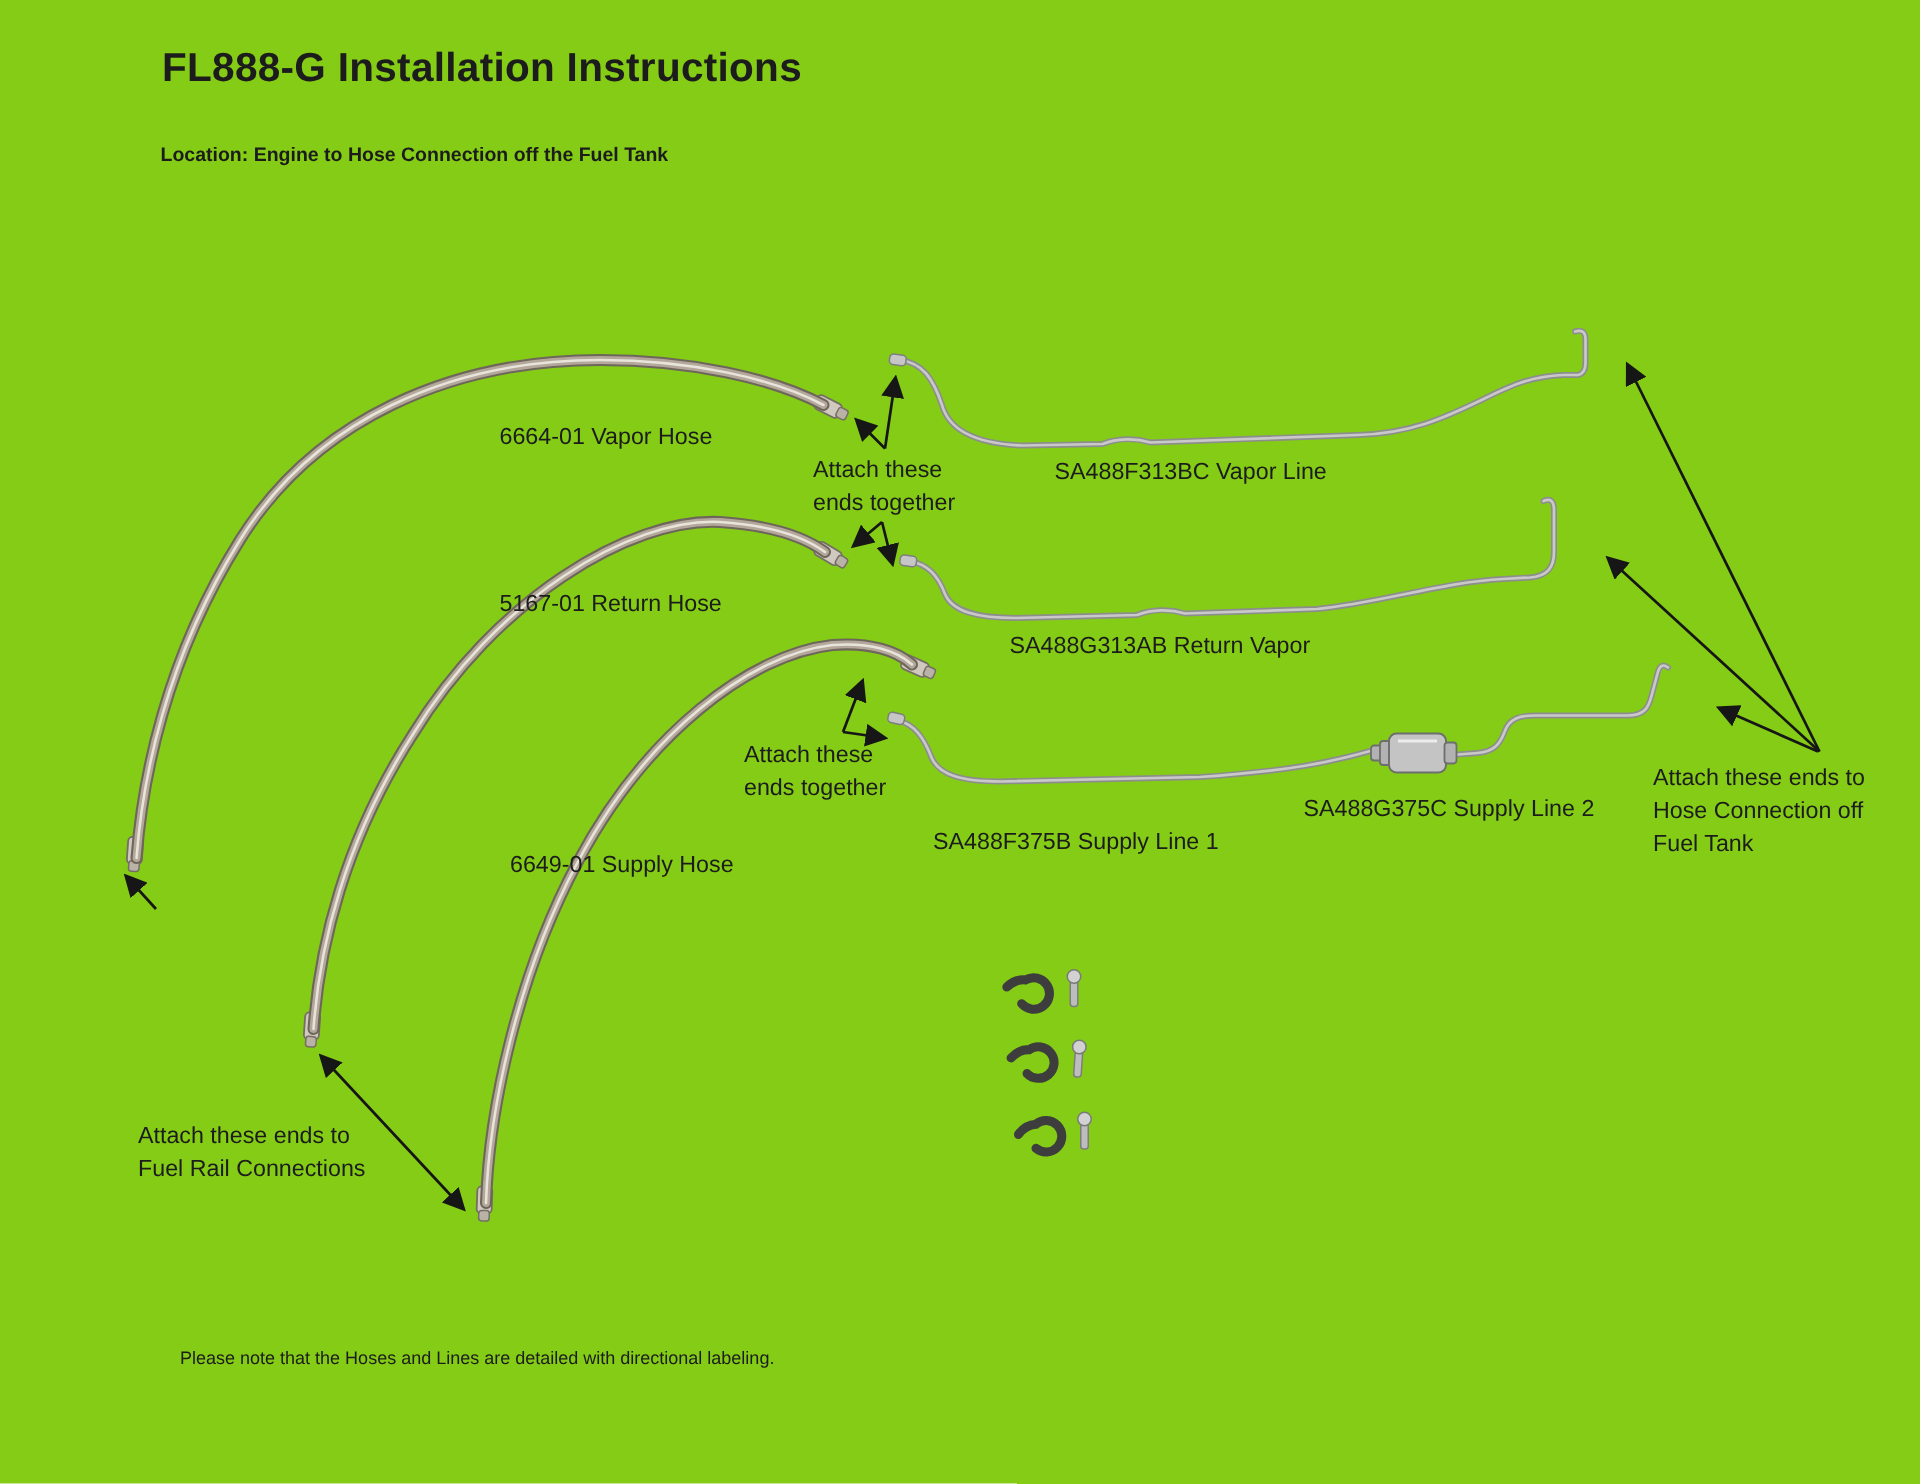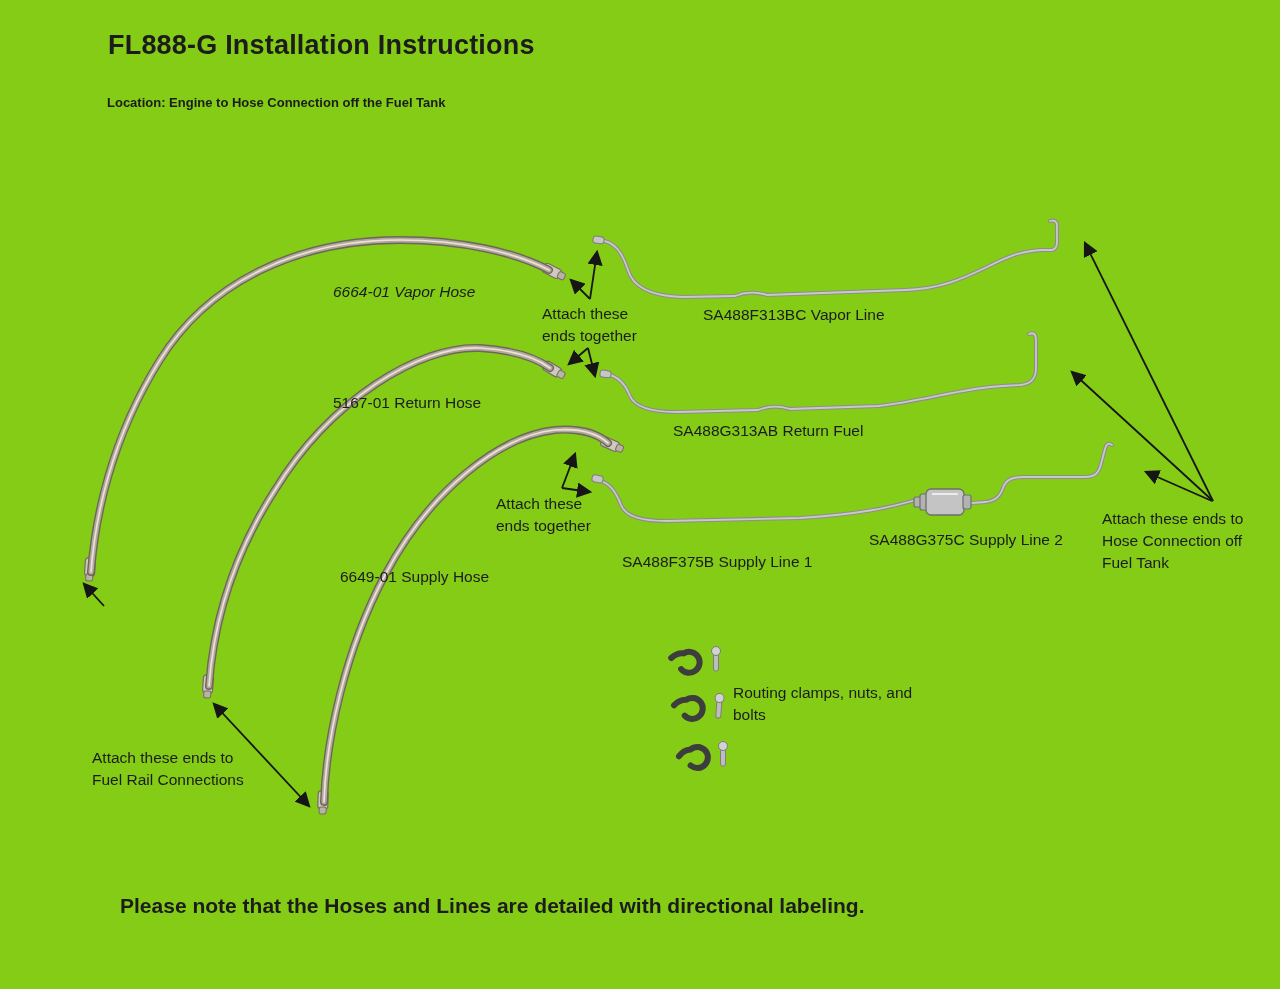--- a/index.html
+++ b/index.html
@@ -7,21 +7,21 @@
     --hose-outer:#6e665b; --hose-mid:#b3a89b; --hose-hi:#e9e4da;
     --line-outer:#8d8d8d; --line-inner:#c9c9c9;
   }
   html,body{margin:0;padding:0;background:#ffffff;}
   .page{position:relative;width:1280px;height:989px;background:#84cc16;
         font-family:"Liberation Sans",sans-serif;color:var(--text);overflow:hidden;}
   .abs{position:absolute;white-space:pre-line;}
   .title{font-size:27px;font-weight:700;letter-spacing:.2px;}
   .subhead{font-size:13px;font-weight:700;}
   .dlabel{font-size:15.5px;line-height:22px;}
-  .footer-line{font-size:21px;font-weight:700;line-height:23px;}
+  .footer-line{font-size:12px;font-weight:400;line-height:23px;}
   svg{position:absolute;left:0;top:0;}
   .hose-under{fill:none;stroke:var(--hose-outer);stroke-width:8;stroke-linecap:round;}
   .hose-mid{fill:none;stroke:var(--hose-mid);stroke-width:5.2;stroke-linecap:round;}
   .hose-hi{fill:none;stroke:var(--hose-hi);stroke-width:1.7;stroke-linecap:round;}
   .mline-under{fill:none;stroke:var(--line-outer);stroke-width:4;stroke-linecap:round;}
   .mline-hi{fill:none;stroke:var(--line-inner);stroke-width:1.8;stroke-linecap:round;}
   .arrow{fill:none;stroke:var(--arrow);stroke-width:1.8;}
   .clamp-arc{fill:none;stroke:var(--clamp);stroke-width:6;stroke-linecap:round;}
   .ferrule-body{fill:#cfc9bf;stroke:#766e63;stroke-width:1.2;}
   .ferrule-tip{fill:#b9b2a6;stroke:#766e63;stroke-width:1;}
@@ -165,33 +165,31 @@
         <line class="arrow" x1="1213" y1="501" x2="1072" y2="372" marker-end="url(#ah)"></line>
       </g>
     <g>
         <line class="arrow" x1="1212" y1="501" x2="1146" y2="472" marker-end="url(#ah)"></line>
       </g>
   </svg>
 
   <div class="abs title" style="left:108px;top:30px;">FL888-G Installation Instructions</div>
   <div class="abs subhead" style="left:107px;top:95px;">Location: Engine to Hose Connection off the Fuel Tank</div>
 
-  <div class="abs dlabel" style="left:333px;top:281px;font-style:italic;">6664-01 Vapor Hose</div>
+  <div class="abs dlabel" style="left:333px;top:281px;">6664-01 Vapor Hose</div>
   <div class="abs dlabel" style="left:542px;top:303px;">Attach these
 ends together</div>
   <div class="abs dlabel" style="left:703px;top:304px;">SA488F313BC Vapor Line</div>
   <div class="abs dlabel" style="left:333px;top:392px;">5167-01 Return Hose</div>
-  <div class="abs dlabel" style="left:673px;top:420px;">SA488G313AB Return Fuel</div>
+  <div class="abs dlabel" style="left:673px;top:420px;">SA488G313AB Return Vapor</div>
   <div class="abs dlabel" style="left:496px;top:493px;">Attach these
 ends together</div>
   <div class="abs dlabel" style="left:622px;top:551px;">SA488F375B Supply Line 1</div>
   <div class="abs dlabel" style="left:869px;top:529px;">SA488G375C Supply Line 2</div>
   <div class="abs dlabel" style="left:1102px;top:508px;">Attach these ends to
 Hose Connection off
 Fuel Tank</div>
   <div class="abs dlabel" style="left:340px;top:566px;">6649-01 Supply Hose</div>
   <div class="abs dlabel" style="left:92px;top:747px;">Attach these ends to
 Fuel Rail Connections</div>
-  <div class="abs dlabel" style="left:733px;top:682px;">Routing clamps, nuts, and
-bolts</div>
 
   <div class="abs footer-line" style="left:120px;top:894px;">Please note that the Hoses and Lines are detailed with directional labeling.</div>
 </div>
 
 </body></html>

